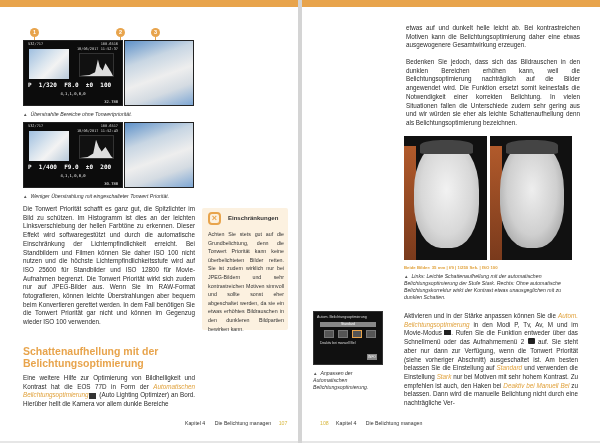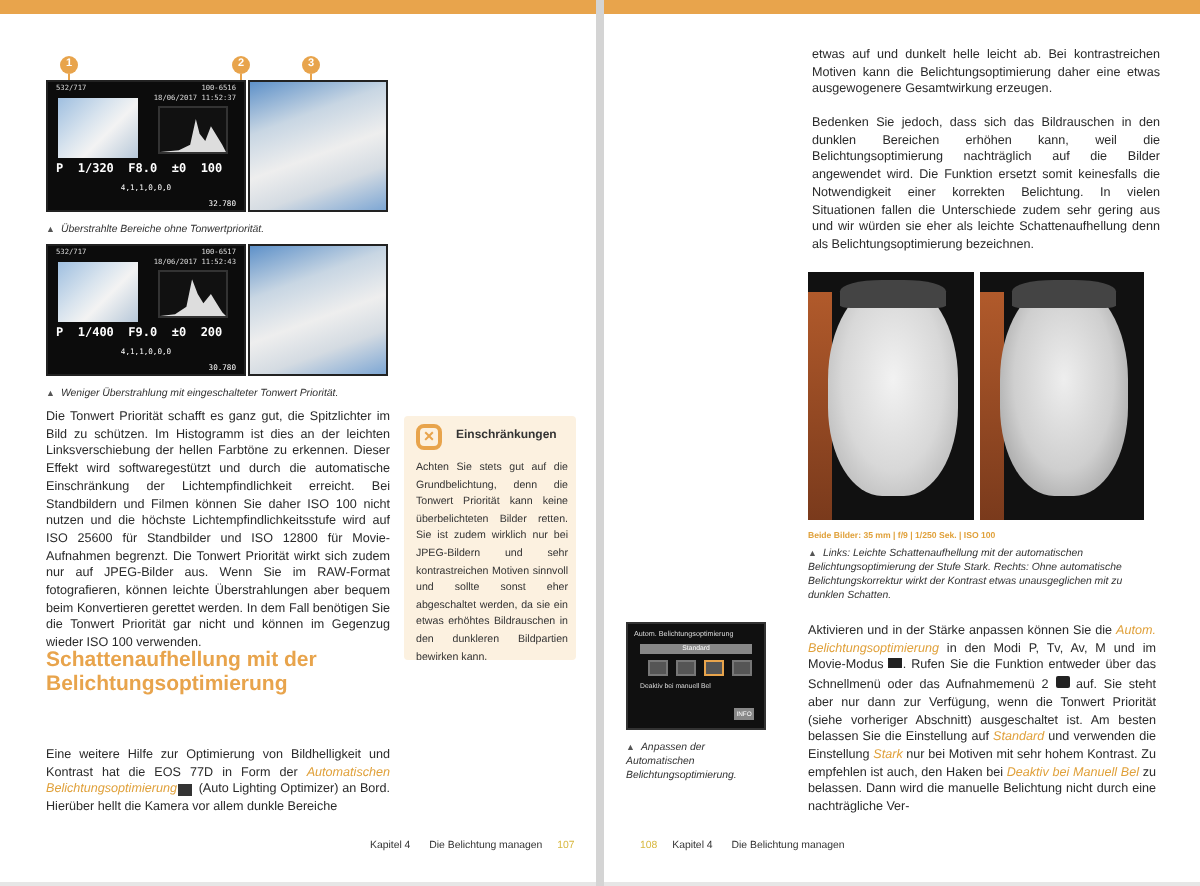--- a/index.html
+++ b/index.html
@@ -114,21 +114,21 @@
   <div class="caption" style="position:absolute;left:23px;top:193px;width:175px;"><span class="tri">▲</span><span>Weniger Überstrahlung mit eingeschalteter Tonwert Priorität.</span></div>
 
   <p class="text" style="position:absolute;left:23px;top:205px;width:172px;">Die Tonwert Priorität schafft es ganz gut, die Spitzlichter im Bild zu schützen. Im Histogramm ist dies an der leichten Linksverschiebung der hellen Farbtöne zu erkennen. Dieser Effekt wird softwaregestützt und durch die automatische Einschränkung der Lichtempfindlichkeit erreicht. Bei Standbildern und Filmen können Sie daher ISO 100 nicht nutzen und die höchste Lichtempfindlichkeitsstufe wird auf ISO 25600 für Standbilder und ISO 12800 für Movie-Aufnahmen begrenzt. Die Tonwert Priorität wirkt sich zudem nur auf JPEG-Bilder aus. Wenn Sie im RAW-Format fotografieren, können leichte Überstrahlungen aber bequem beim Konvertieren gerettet werden. In dem Fall benötigen Sie die Tonwert Priorität gar nicht und können im Gegenzug wieder ISO 100 verwenden.</p>
 
   <div class="box" style="left:202px;top:208px;width:86px;height:122px;">
     <div class="icon">×</div>
     <div class="title" style="position:absolute;left:26px;top:7px;">Einschränkungen</div>
     <div class="body" style="position:absolute;left:6px;top:22px;width:76px;">Achten Sie stets gut auf die Grundbelichtung, denn die Tonwert Priorität kann keine überbelichteten Bilder retten. Sie ist zudem wirklich nur bei JPEG-Bildern und sehr kontrastreichen Motiven sinnvoll und sollte sonst eher abgeschaltet werden, da sie ein etwas erhöhtes Bildrauschen in den dunkleren Bildpartien bewirken kann.</div>
   </div>
 
-  <div class="heading" style="left:23px;top:324px;width:180px;">Schattenaufhellung mit der Belichtungsoptimierung</div>
+  <div class="heading" style="left:23px;top:345px;width:180px;">Schattenaufhellung mit der Belichtungsoptimierung</div>
 
   <p class="text" style="position:absolute;left:23px;top:374px;width:172px;">
     <span>Eine weitere Hilfe zur Optimierung von Bildhelligkeit und Kontrast hat die EOS 77D in Form der </span><span class="hl">Automatischen Belichtungsoptimierung</span><span style="display:inline-block;width:7px;height:6px;background:#333;margin:0 1px;vertical-align:middle;"></span><span> (Auto Lighting Optimizer) an Bord. Hierüber hellt die Kamera vor allem dunkle Bereiche</span>
   </p>
 
   <div class="footer" style="left:185px;top:420px;">
     <span>Kapitel 4</span><span class="sep"></span>
     <span>Die Belichtung managen</span>
     <span class="num">107</span>
   </div>

